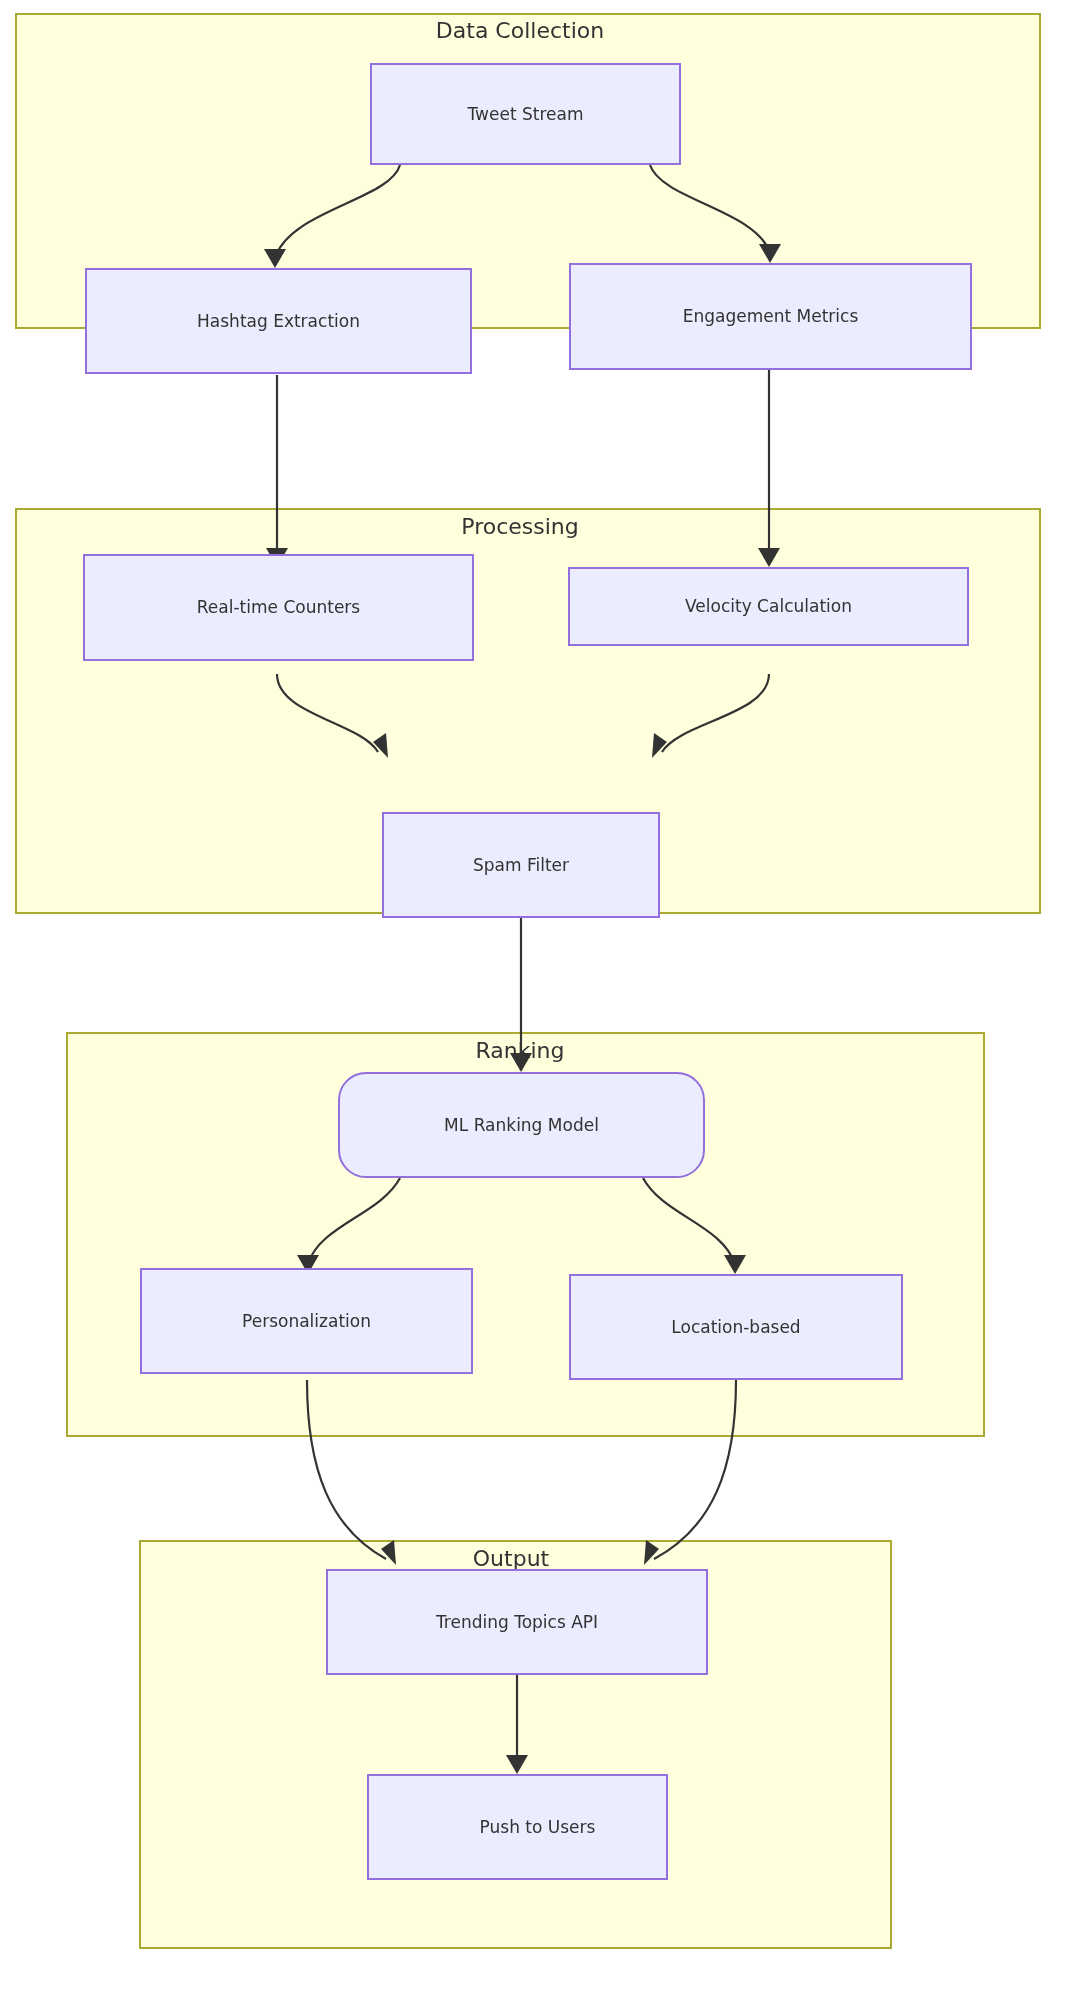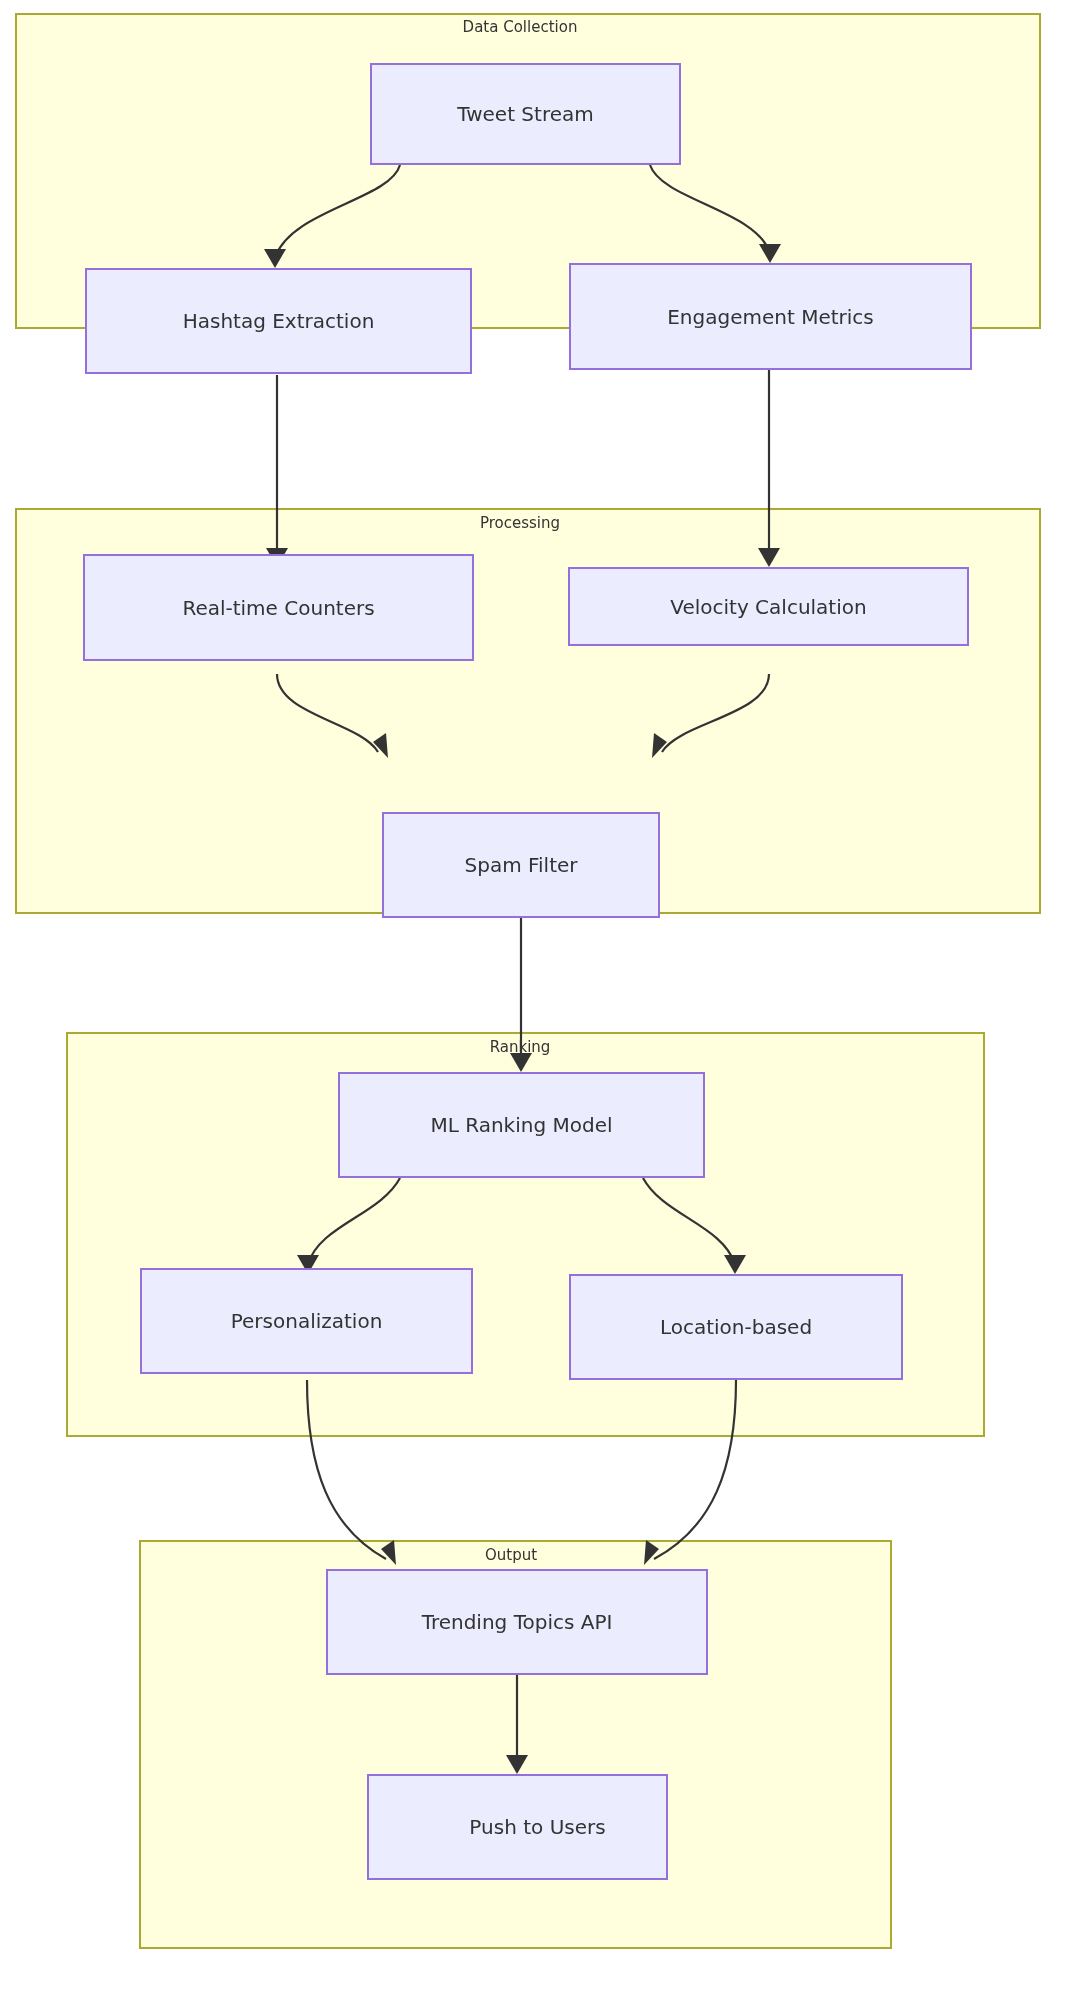--- a/index.html
+++ b/index.html
@@ -29,36 +29,36 @@
   }
   .cluster {
     position: absolute;
     background: #ffffde;
     border: 2px solid #aaaa33;
     box-sizing: border-box;
   }
   .cluster-label {
     position: absolute;
     transform: translateX(-50%);
-    font-size: 15px;
+    font-size: 22px;
     color: #333333;
     white-space: nowrap;
     line-height: 1;
   }
   .node {
     position: absolute;
     background: #ececff;
     border: 2px solid #9370db;
     box-sizing: border-box;
     display: flex;
     align-items: center;
     justify-content: center;
   }
   .node-label {
-    font-size: 20px;
+    font-size: 17px;
     color: #333333;
     white-space: nowrap;
     text-align: center;
     line-height: 1.1;
   }
   .edge-path {
     fill: none;
     stroke: #333333;
     stroke-width: 2.2px;
   }
@@ -122,21 +122,21 @@
     </div>
   <div class="node" id="node-3" style="left: 83px; top: 554px; width: 391px; height: 107px; background: rgb(236, 236, 255); border-color: rgb(147, 112, 219);">
       <span class="node-label">Real-time Counters</span>
     </div>
   <div class="node" id="node-4" style="left: 568px; top: 567px; width: 401px; height: 79px; background: rgb(236, 236, 255); border-color: rgb(147, 112, 219);">
       <span class="node-label">Velocity Calculation</span>
     </div>
   <div class="node" id="node-5" style="left: 382px; top: 764px; width: 278px; height: 106px; background: rgb(236, 236, 255); border-color: rgb(147, 112, 219); margin-top: 48px;">
       <span class="node-label">Spam Filter</span>
     </div>
-  <div class="node" id="node-6" style="left: 338px; top: 1072px; width: 367px; height: 106px; background: rgb(236, 236, 255); border-color: rgb(147, 112, 219);">
+  <div class="node" id="node-6" style="left: 338px; top: 1072px; width: 367px; height: 106px; background: rgb(236, 236, 255); border-color: rgb(147, 112, 219); border-radius: 28px;">
       <span class="node-label">ML Ranking Model</span>
     </div>
   <div class="node" id="node-7" style="left: 140px; top: 1268px; width: 333px; height: 106px; background: rgb(236, 236, 255); border-color: rgb(147, 112, 219);">
       <span class="node-label">Personalization</span>
     </div>
   <div class="node" id="node-8" style="left: 569px; top: 1274px; width: 334px; height: 106px; background: rgb(236, 236, 255); border-color: rgb(147, 112, 219);">
       <span class="node-label">Location-based</span>
     </div>
   <div class="node" id="node-9" style="left: 326px; top: 1569px; width: 382px; height: 106px; background: rgb(236, 236, 255); border-color: rgb(147, 112, 219);">
       <span class="node-label">Trending Topics API</span>

